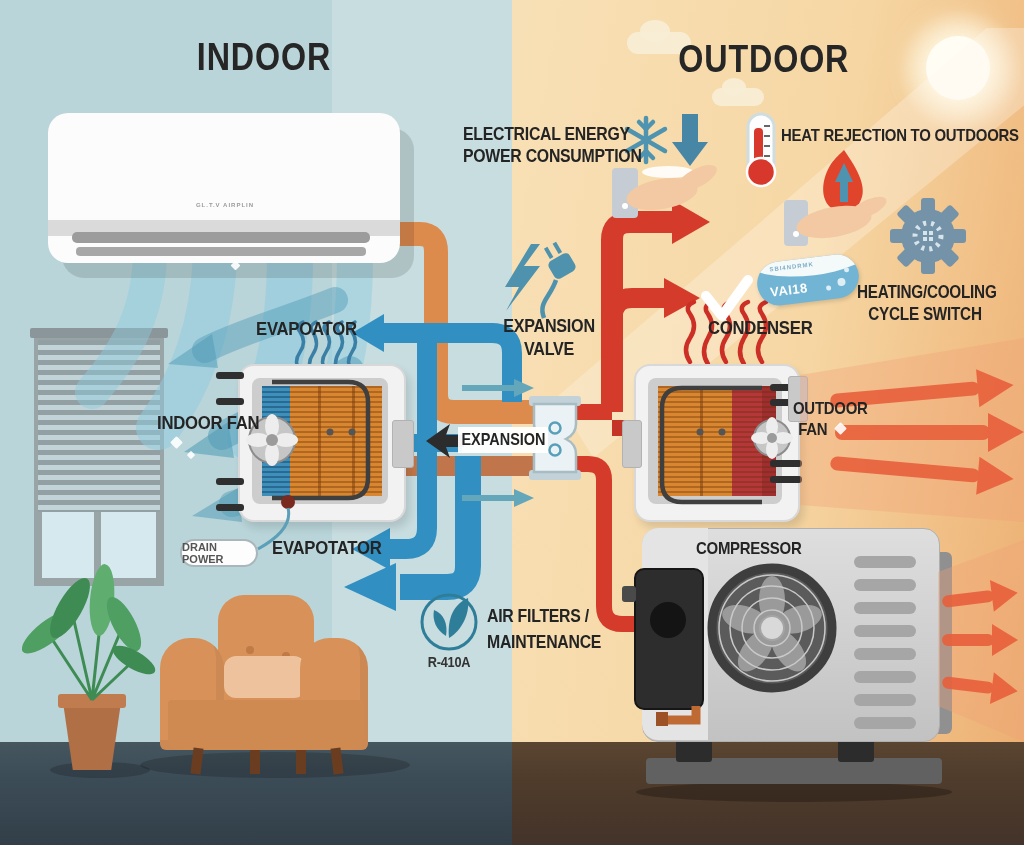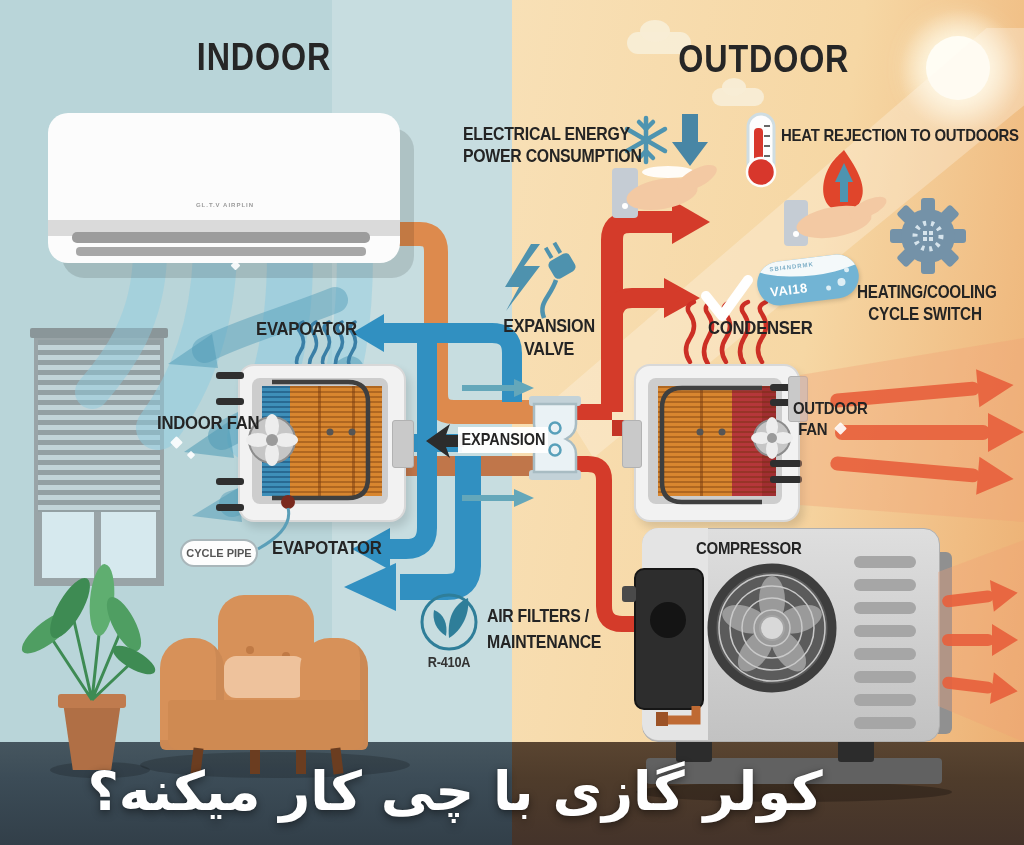--- a/index.html
+++ b/index.html
@@ -405,21 +405,21 @@
   <div class="abs" style="left:458px;top:427px;width:90px;height:26px;background:rgba(255,255,255,.95);display:flex;align-items:center;justify-content:center;">
     <span class="cxc" style="font-weight:bold;font-size:17px;color:#242424;display:inline-block;">EXPANSION</span>
   </div>
 
   <div class="lbl cx" style="left:793px;top:399px;font-size:17px;">
     <div>OUTDOOR</div>
     <div style="padding-left:6px;">FAN</div>
   </div>
 
   <div class="pill" style="left:180px;top:539px;width:74px;height:24px;font-size:11px;">
-    <span>CYCLE PIPE</span>
+    <span>DRAIN POWER</span>
   </div>
 
   <div class="lbl cx" style="left:272px;top:536px;font-size:19px;">EVAPOTATOR</div>
 
   <div class="lbl cx" style="left:487px;top:603px;font-size:18px;line-height:26px;">
     <div>AIR FILTERS /</div>
     <div>MAINTENANCE</div>
   </div>
 
   <div class="lbl cxc" style="left:416px;top:653px;width:66px;text-align:center;font-size:15px;color:#333;">R-410A</div>
@@ -433,15 +433,14 @@
 
   <div class="abs" style="left:757px;top:258px;width:102px;height:44px;border-radius:22px;background:#72b4d4;transform:rotate(-7deg);overflow:hidden;box-shadow:1px 2px 4px rgba(0,0,0,.15);">
     <div class="abs" style="left:-8px;top:-10px;width:120px;height:28px;background:#f4f9fa;border-radius:0 0 45% 55% / 0 0 16px 22px;"></div>
     <div class="abs" style="left:14px;top:4px;font-size:6px;font-weight:bold;color:#7fb0c8;letter-spacing:1px;">SBI4NDRMK</div>
     <div class="abs" style="left:12px;top:22px;font-size:13px;font-weight:bold;color:#fff;letter-spacing:.5px;">VAI18</div>
     <div class="abs" style="left:80px;top:24px;width:8px;height:8px;border-radius:50%;background:#ddeef5;"></div>
     <div class="abs" style="left:68px;top:30px;width:5px;height:5px;border-radius:50%;background:#ddeef5;"></div>
     <div class="abs" style="left:88px;top:14px;width:5px;height:5px;border-radius:50%;background:#ddeef5;"></div>
   </div>
 
-  <div class="caption" style="left:75px;top:748px;width:760px;line-height:88px;">کولر گازی با چی کار میکنه؟</div>
 
 </div>
 
 </body></html>

